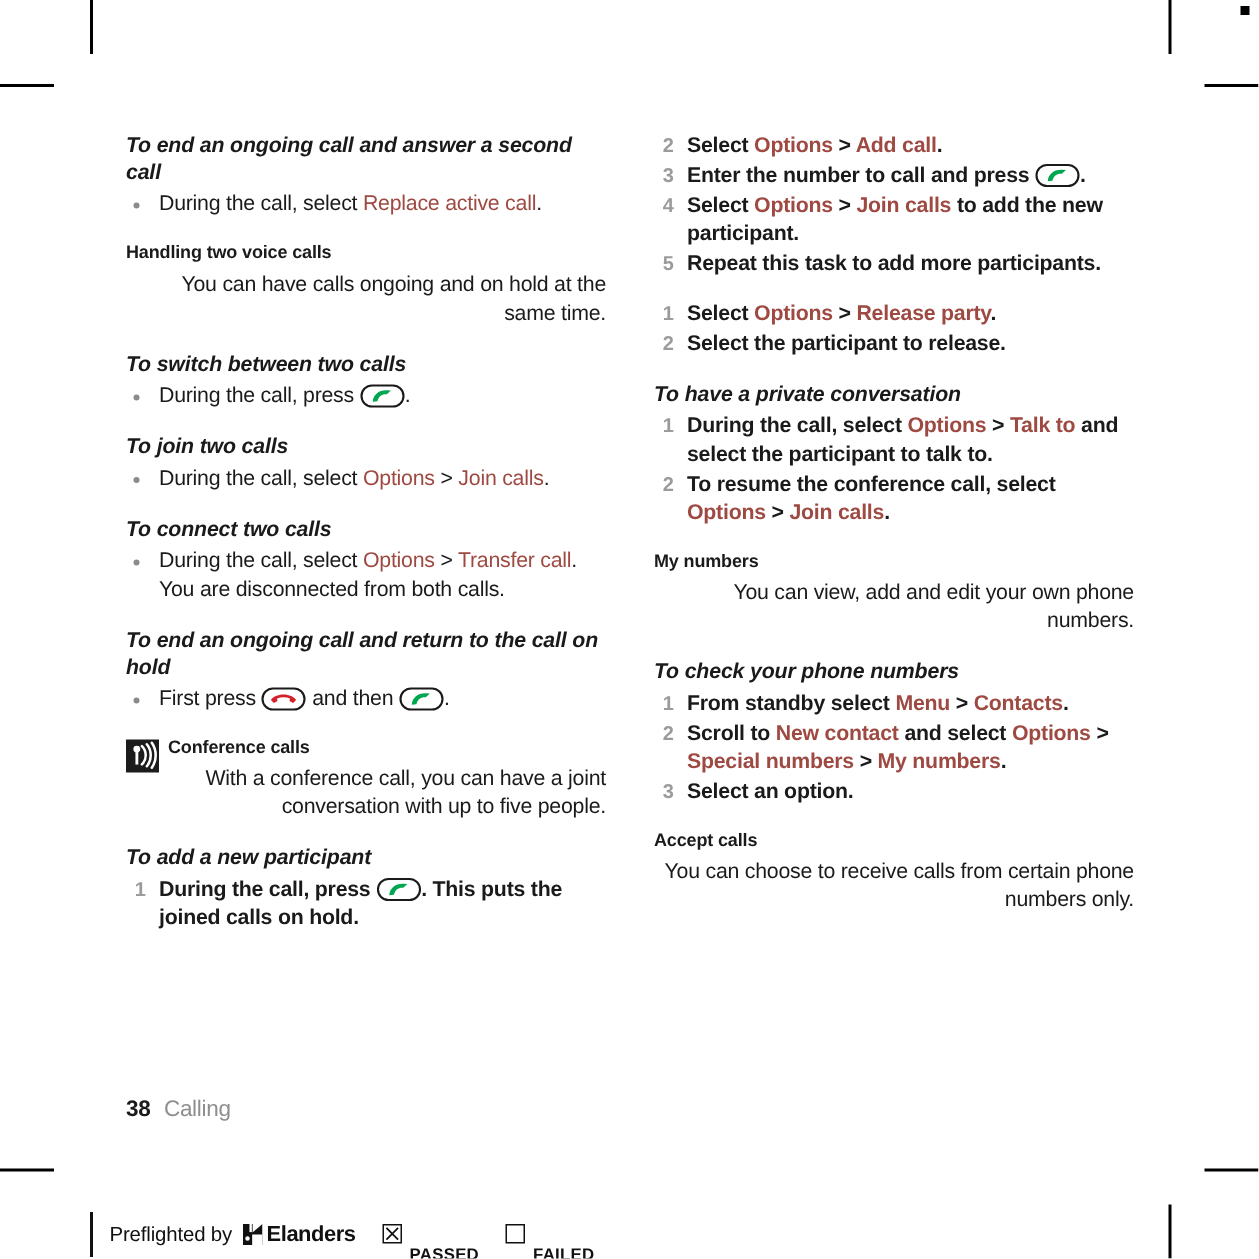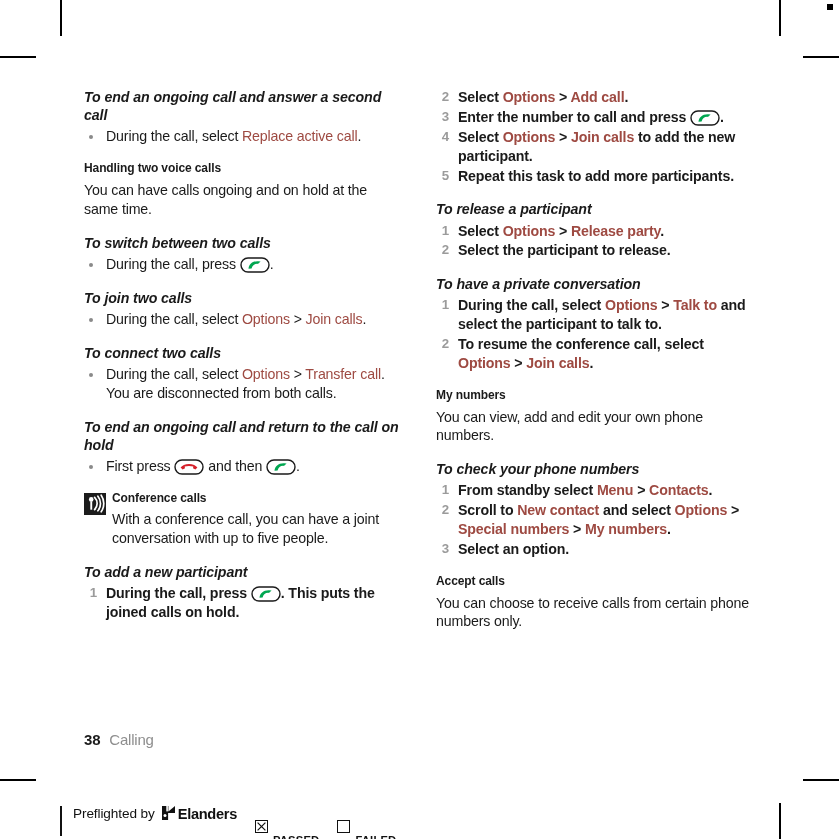--- a/index.html
+++ b/index.html
@@ -69,20 +69,21 @@
     line-height: 1.28;
     margin: 0 0 3px 0;
     letter-spacing: -0.1px;
   }
   .para {
     font-size: 14.2px;
     color: #1a1a1a;
     line-height: 1.33;
     margin: 0;
     letter-spacing: -0.15px;
+    text-align: right;
   }
   .block { margin-bottom: 15px; }
 
   
   ul.bullets {
     list-style: none;
     margin: 0;
     padding: 0;
   }
   ul.bullets > li {
@@ -186,21 +187,21 @@
     color: #8e8e8e;
     letter-spacing: -0.2px;
   }
 
   
   .preflight {
     position: absolute;
     left: 60px;
     top: 806px;
     display: flex;
-    align-items: flex-start;
+    align-items: center;
     height: 33px;
   }
   .pf-rule {
     width: 2px;
     height: 30px;
     background: #111111;
     margin-right: 11px;
   }
   .pf-text {
     font-size: 13.6px;
@@ -342,21 +343,20 @@
           <li>Enter the number to call and press <span class="keyico"><svg width="30" height="16" viewBox="0 0 30 16">
                   <rect x="1" y="1" width="28" height="14" rx="7" ry="7" fill="#fff" stroke="#1a1a1a" stroke-width="1.4"></rect>
                   <path d="M8.5 11.8 C8.8 7.2 12.6 3.9 18.2 4.2 L20.6 4.4 L17.9 6.9 C14.6 6.6 12.4 8.4 11.6 11.5 Z" fill="#00a650"></path>
                 </svg></span>.</li>
           <li>Select <span class="ui">Options</span> &gt; <span class="ui">Join calls</span> to add the new participant.</li>
           <li><span>Repeat this task to add more participants.</span></li>
         </ol>
       </div>
 
       <div class="block">
-        <div class="h3">To release a participant</div>
         <ol class="steps">
           <li>Select <span class="ui">Options</span> &gt; <span class="ui">Release party</span>.</li>
           <li><span>Select the participant to release.</span></li>
         </ol>
       </div>
 
       <div class="block">
         <div class="h3">To have a private conversation</div>
         <ol class="steps">
           <li>During the call, select <span class="ui">Options</span> &gt; <span class="ui">Talk to</span> and select the participant to talk to.</li>

